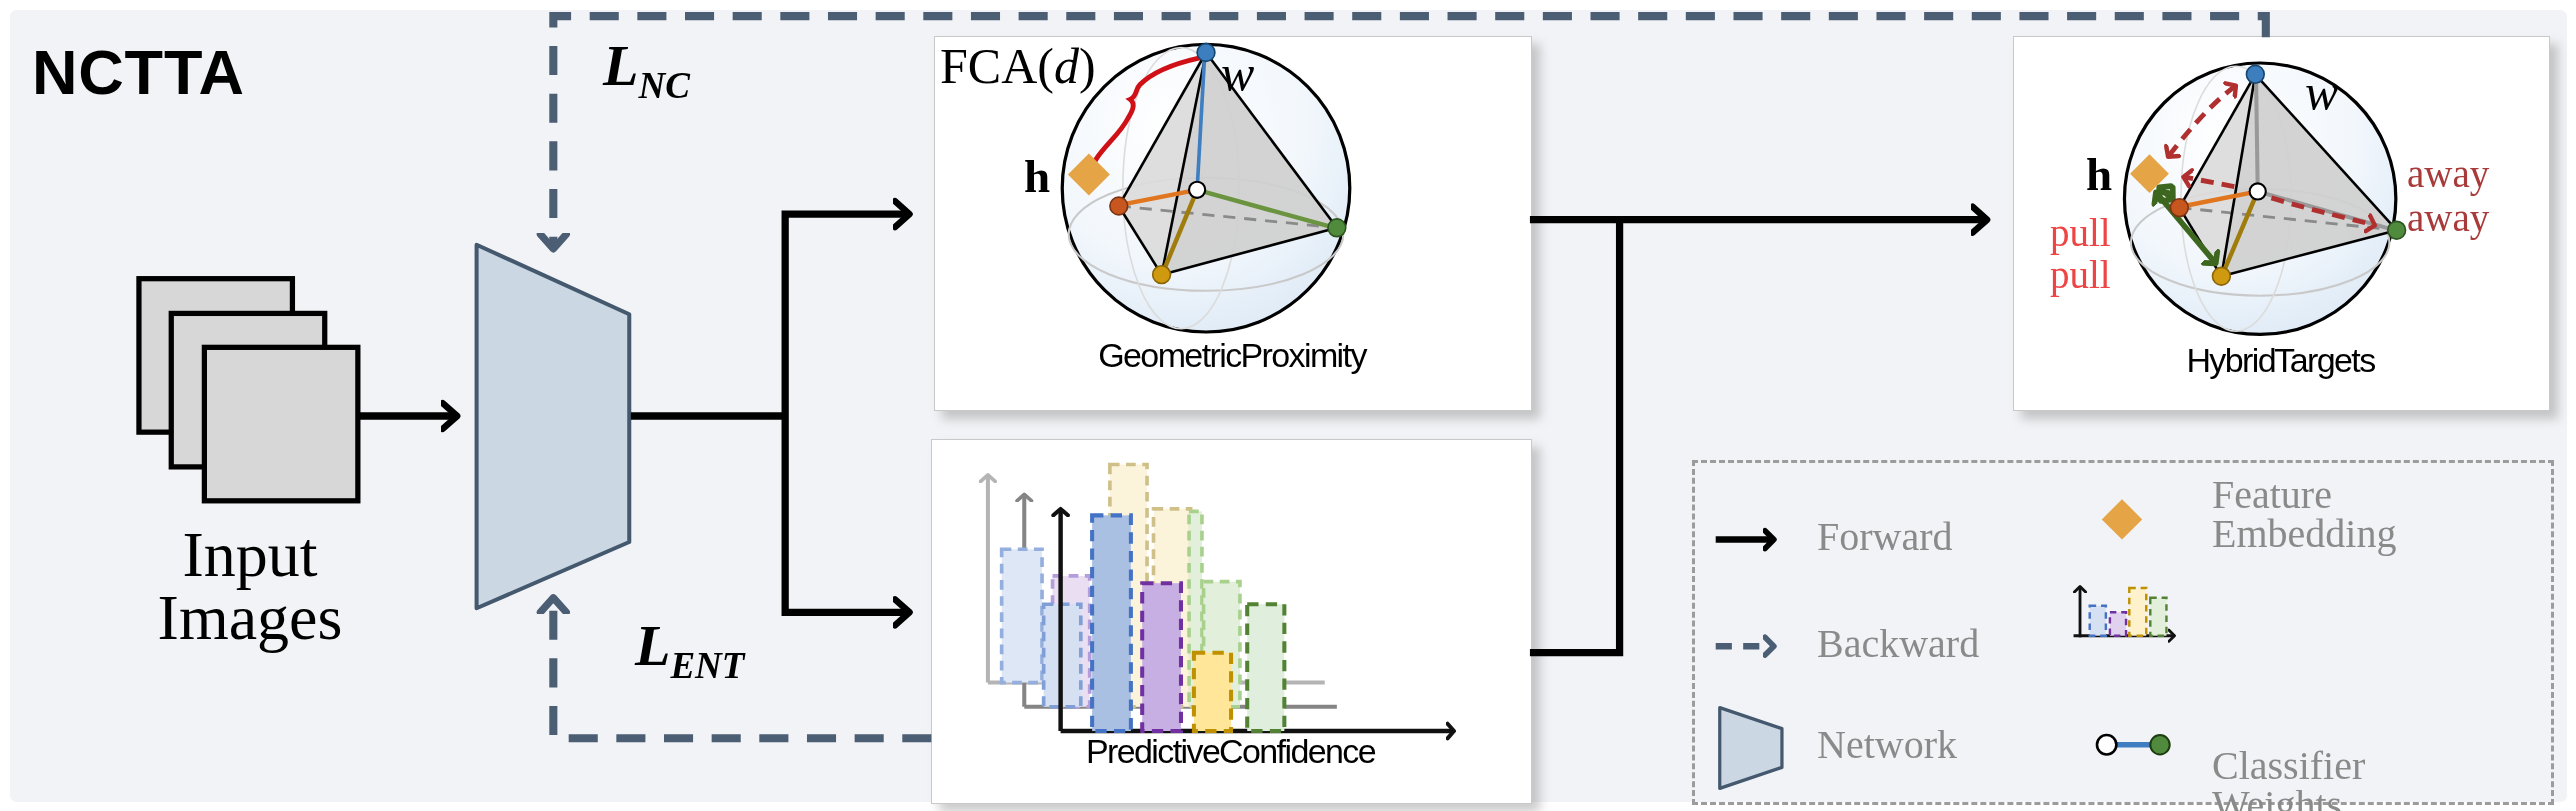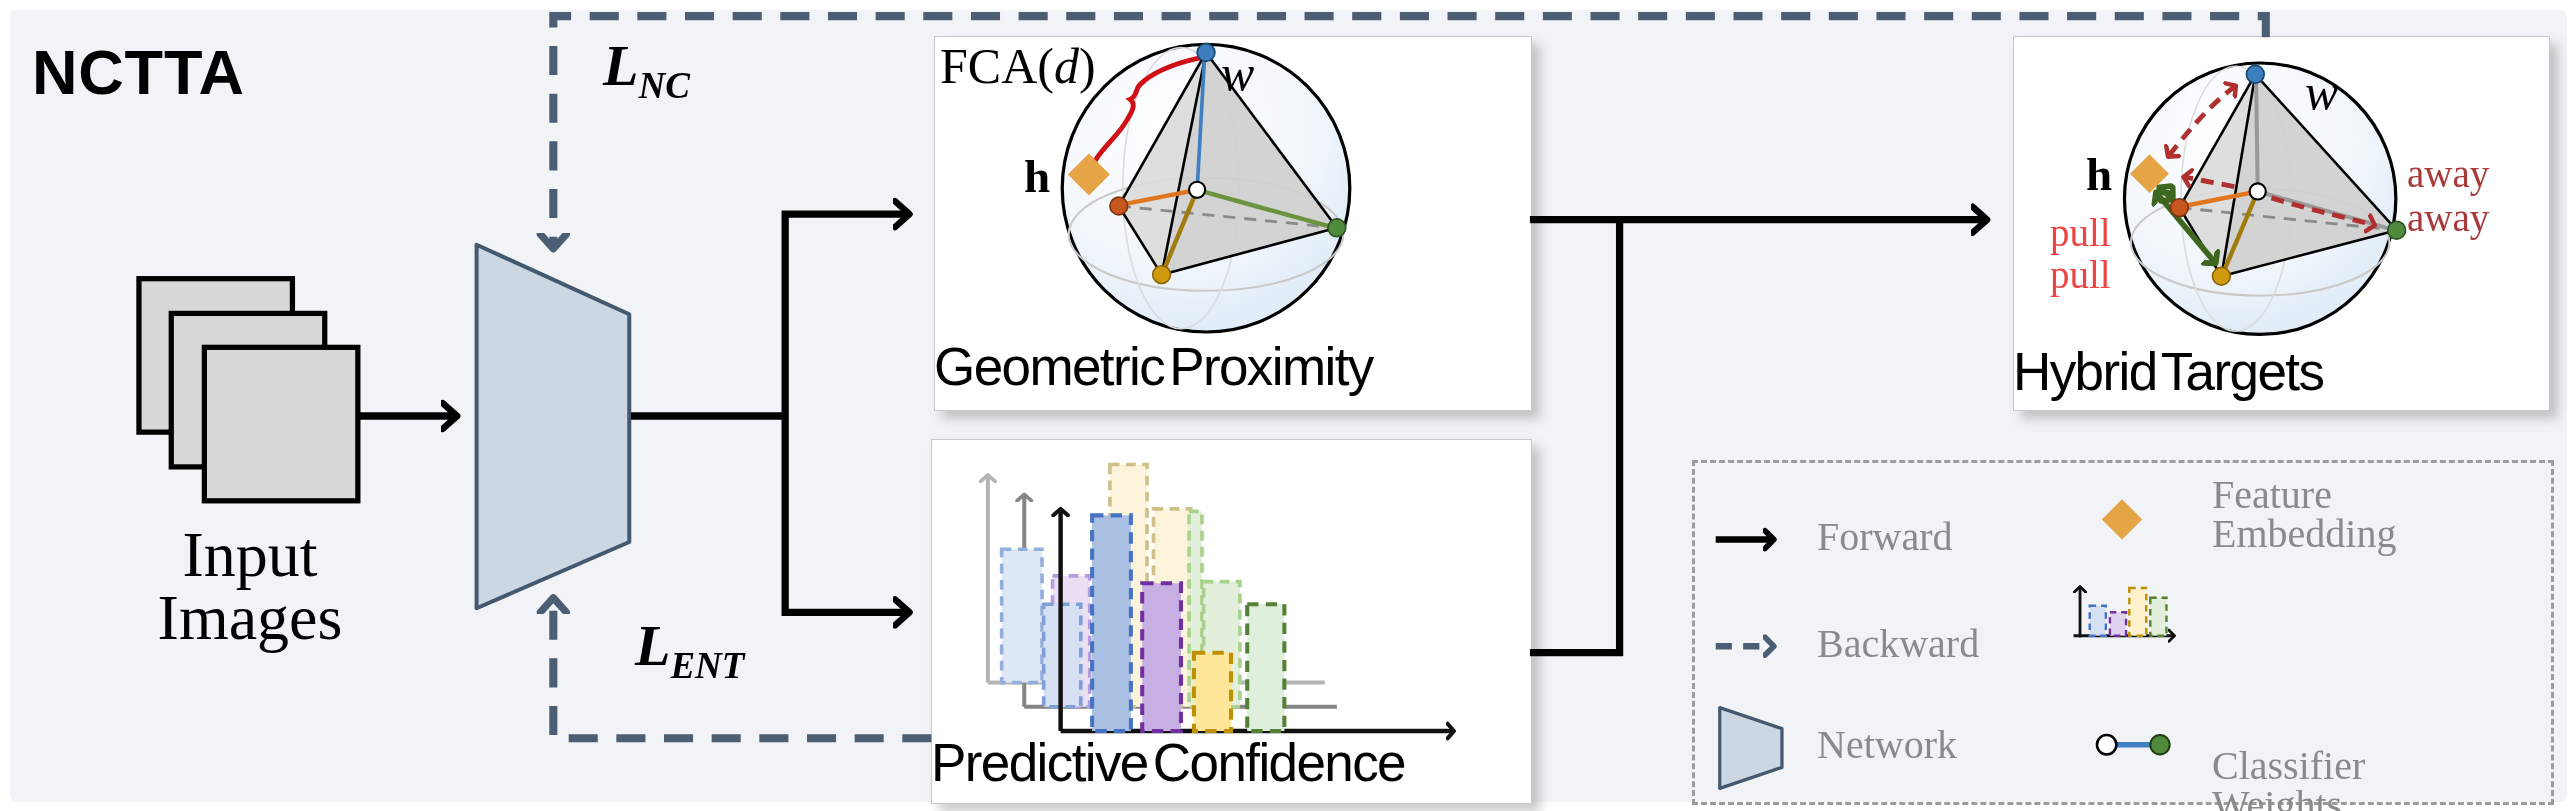--- a/index.html
+++ b/index.html
@@ -10,21 +10,21 @@
             box-shadow:8px 8px 9.7px rgba(110,110,110,.35);}
   #gp-box{left:934px;top:36px;width:596px;height:373px;}
   #pc-box{left:931px;top:439px;width:599px;height:363px;}
   #ht-box{left:2013px;top:36px;width:535px;height:373px;}
   #legend-box{position:absolute;left:1692px;top:460px;width:856px;height:339px;
               border:3.2px dashed #9c9c9c;}
   svg#overlay{position:absolute;left:0;top:0;z-index:5;}
   .lbl{position:absolute;z-index:9;white-space:nowrap;color:#000;}
   .serif{font-family:"Liberation Serif","DejaVu Serif",serif;}
   .title{font-size:63px;font-weight:bold;letter-spacing:0.8px;}
-  .caption{font-size:53px;letter-spacing:-1.6px;word-spacing:-8px;}
+  .caption{font-size:34px;letter-spacing:-1.6px;word-spacing:-8px;text-align:center;}
   .loss{font-family:"Liberation Serif","DejaVu Serif",serif;font-weight:bold;font-style:italic;font-size:58px;}
   .loss sub{font-size:37px;line-height:0;}
   .io-label{font-size:64px;line-height:63px;text-align:center;width:242px;}
   .fca{font-size:50px;}
   .hlab{font-size:47px;font-weight:bold;}
   .wlab{font-size:50px;font-style:italic;}
   .pull{font-size:39px;line-height:42px;color:#ef4444;}
   .push{font-size:39px;line-height:44px;color:#a93a3a;}
   .leg-t{font-size:40px;line-height:39px;color:#8a8a8a;}
 </style>

